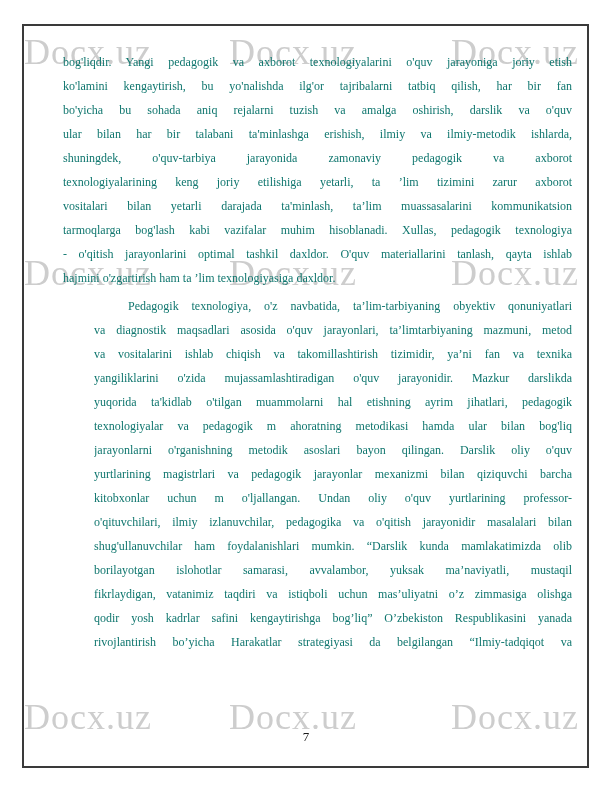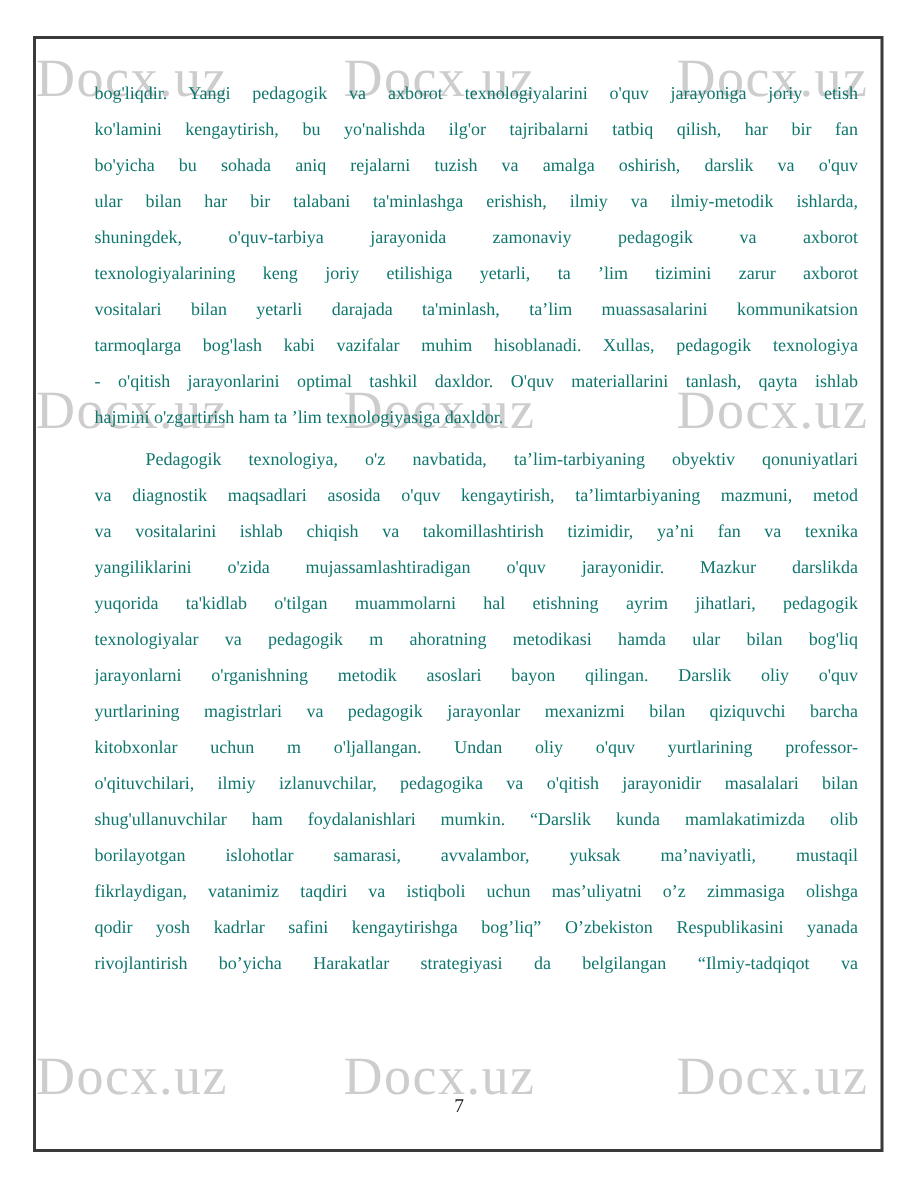--- a/index.html
+++ b/index.html
@@ -53,20 +53,21 @@
     z-index: 2;
     font-size: 12px;
     color: #0f766e;
   }
   .paragraph {
     margin: 0;
     padding: 0;
   }
   .paragraph + .paragraph {
     margin-top: 4px;
+    margin-left: 31px;
   }
   .line {
     height: 24px;
     line-height: 24px;
     text-align: justify;
     text-align-last: justify;
     overflow: hidden;
   }
   .line.firstindent {
     padding-left: 34px;
@@ -110,21 +111,21 @@
         <div class="line">ular bilan har bir talabani ta'minlashga erishish, ilmiy va ilmiy-metodik ishlarda,</div>
         <div class="line">shuningdek, o'quv-tarbiya jarayonida zamonaviy pedagogik va axborot</div>
         <div class="line">texnologiyalarining keng joriy etilishiga yetarli, ta ’lim tizimini zarur axborot</div>
         <div class="line">vositalari bilan yetarli darajada ta'minlash, ta’lim muassasalarini kommunikatsion</div>
         <div class="line">tarmoqlarga bog'lash kabi vazifalar muhim hisoblanadi. Xullas, pedagogik texnologiya</div>
         <div class="line">- o'qitish jarayonlarini optimal tashkil daxldor. O'quv materiallarini tanlash, qayta ishlab</div>
         <div class="line lastline">hajmini o'zgartirish ham ta ’lim texnologiyasiga daxldor.</div>
       </div>
       <div class="paragraph">
         <div class="line firstindent">Pedagogik texnologiya, o'z navbatida, ta’lim-tarbiyaning obyektiv qonuniyatlari</div>
-        <div class="line">va diagnostik maqsadlari asosida o'quv kengaytirish, ta’limtarbiyaning mazmuni, metod</div>
+        <div class="line">va diagnostik maqsadlari asosida o'quv jarayonlari, ta’limtarbiyaning mazmuni, metod</div>
         <div class="line">va vositalarini ishlab chiqish va takomillashtirish tizimidir, ya’ni fan va texnika</div>
         <div class="line">yangiliklarini o'zida mujassamlashtiradigan o'quv jarayonidir. Mazkur darslikda</div>
         <div class="line">yuqorida ta'kidlab o'tilgan muammolarni hal etishning ayrim jihatlari, pedagogik</div>
         <div class="line">texnologiyalar va pedagogik m ahoratning metodikasi hamda ular bilan bog'liq</div>
         <div class="line">jarayonlarni o'rganishning metodik asoslari bayon qilingan. Darslik oliy o'quv</div>
         <div class="line">yurtlarining magistrlari va pedagogik jarayonlar mexanizmi bilan qiziquvchi barcha</div>
         <div class="line">kitobxonlar uchun m o'ljallangan. Undan oliy o'quv yurtlarining professor-</div>
         <div class="line">o'qituvchilari, ilmiy izlanuvchilar, pedagogika va o'qitish jarayonidir masalalari bilan</div>
         <div class="line">shug'ullanuvchilar ham foydalanishlari mumkin. “Darslik kunda mamlakatimizda olib</div>
         <div class="line">borilayotgan islohotlar samarasi, avvalambor, yuksak ma’naviyatli, mustaqil</div>

